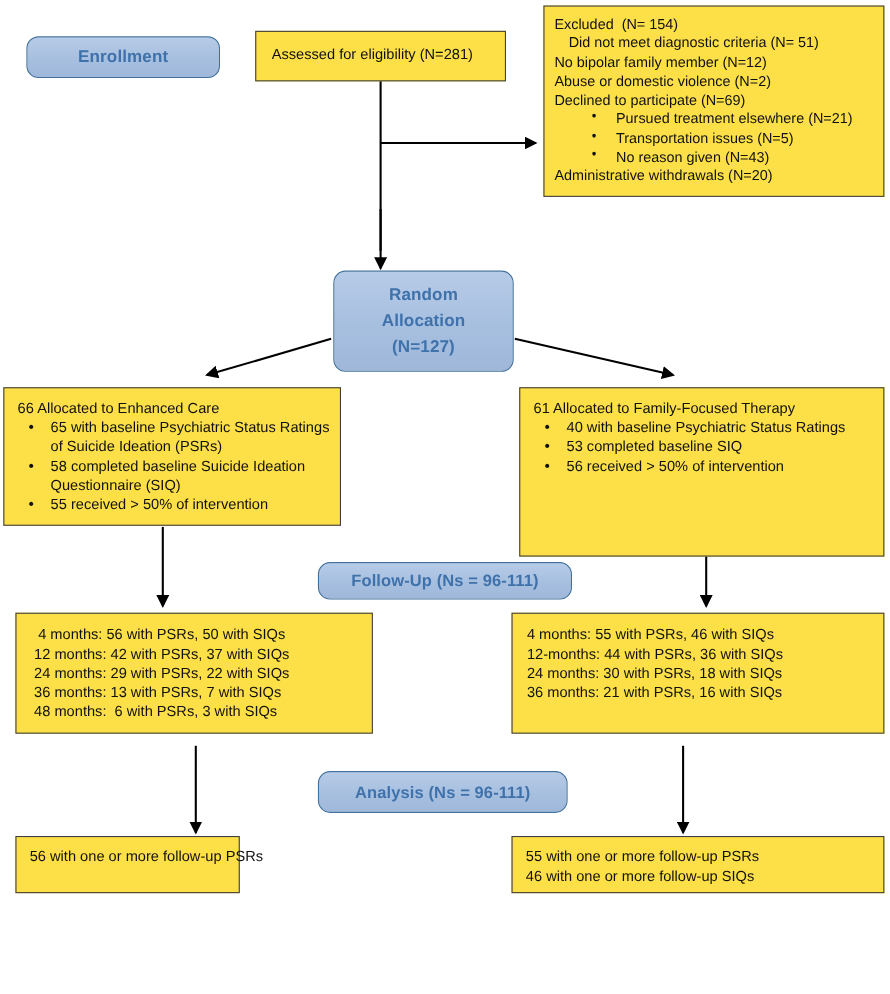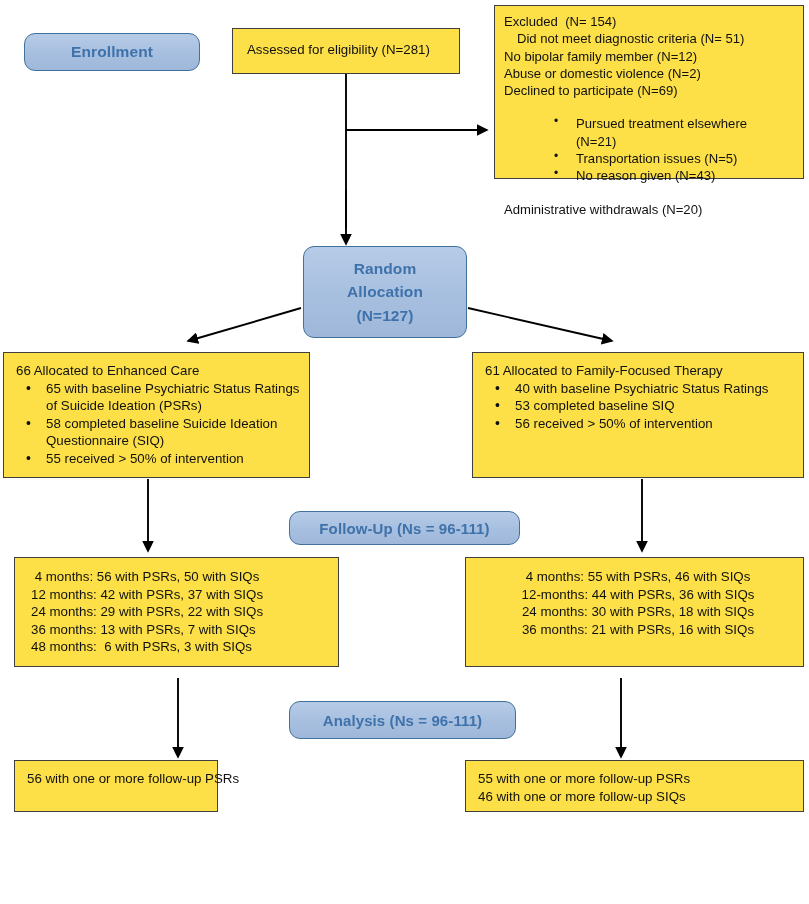--- a/index.html
+++ b/index.html
@@ -47,21 +47,21 @@
   .bullets li::before {
     content: "\2022";
     position: absolute;
     left: 10px;
     top: -1px;
     font-size: 14px;
     line-height: 1.32;
   }
   .sub-bullets {
     list-style: none;
-    margin: 16px;
+    margin: 0;
     padding: 0;
   }
   .sub-bullets li {
     position: relative;
     padding-left: 56px;
   }
   .sub-bullets li::before {
     content: "\2022";
     position: absolute;
     left: 34px;
@@ -178,21 +178,21 @@
     <div class="inner" style="padding:9px 6px 6px 12px;">
       <div class="line">66 Allocated to Enhanced Care</div>
       <ul class="bullets">
         <li>65 with baseline Psychiatric Status Ratings of Suicide Ideation (PSRs)</li>
         <li>58 completed baseline Suicide Ideation Questionnaire (SIQ)</li>
         <li>55 received &gt; 50% of intervention</li>
       </ul>
     </div>
   </div>
 
-  <div class="box" style="left:472px; top:352px; width:332px; height:126px;">
+  <div class="box" style="left:472px; top:352px; width:332px; height:154px;">
     <div class="inner" style="padding:9px 6px 6px 12px;">
       <div class="line">61 Allocated to Family-Focused Therapy</div>
       <ul class="bullets">
         <li>40 with baseline Psychiatric Status Ratings</li>
         <li>53 completed baseline SIQ</li>
         <li>56 received &gt; 50% of intervention</li>
       </ul>
     </div>
   </div>
 
@@ -203,21 +203,21 @@
   <div class="box" style="left:14px; top:557px; width:325px; height:110px;">
     <div class="inner" style="padding:10px 6px 6px 16px;">
       <div class="line"> 4 months: 56 with PSRs, 50 with SIQs</div>
       <div class="line">12 months: 42 with PSRs, 37 with SIQs</div>
       <div class="line">24 months: 29 with PSRs, 22 with SIQs</div>
       <div class="line">36 months: 13 with PSRs, 7 with SIQs</div>
       <div class="line">48 months:  6 with PSRs, 3 with SIQs</div>
     </div>
   </div>
 
-  <div class="box" style="left:465px; top:557px; width:339px; height:110px;text-align:center;">
+  <div class="box" style="left:465px; top:557px; width:339px; height:110px;">
     <div class="inner" style="padding:10px 6px 6px 13px;">
       <div class="line">4 months: 55 with PSRs, 46 with SIQs</div>
       <div class="line">12-months: 44 with PSRs, 36 with SIQs</div>
       <div class="line">24 months: 30 with PSRs, 18 with SIQs</div>
       <div class="line">36 months: 21 with PSRs, 16 with SIQs</div>
     </div>
   </div>
 
   <div class="pill" style="left:289px; top:701px; width:227px; height:38px; font-size:15px;">
     <span class="pill-line">Analysis (Ns = 96-111)</span>

